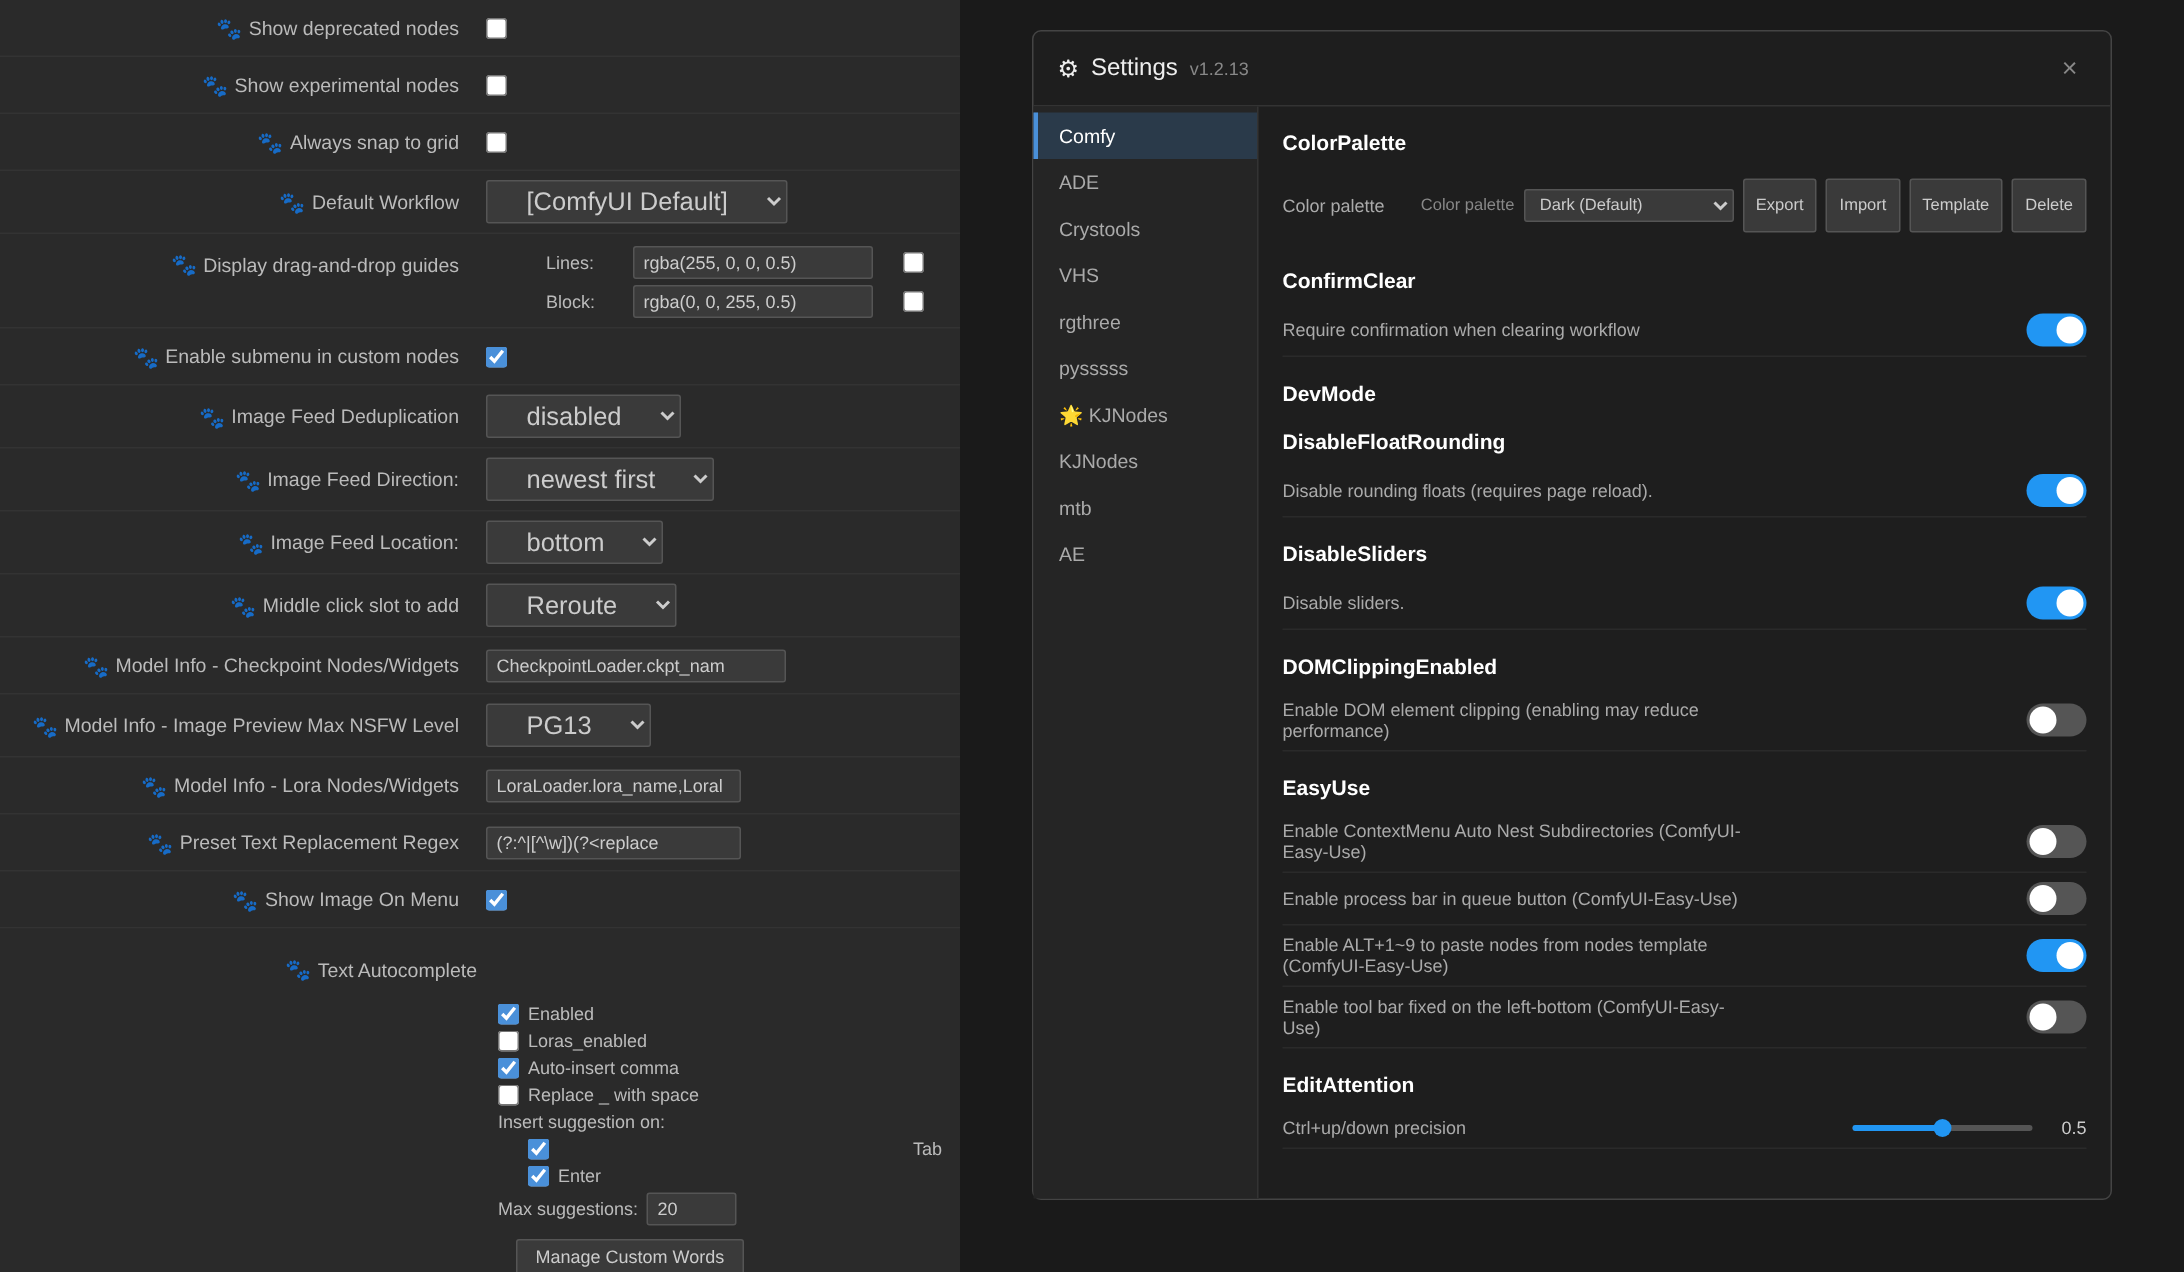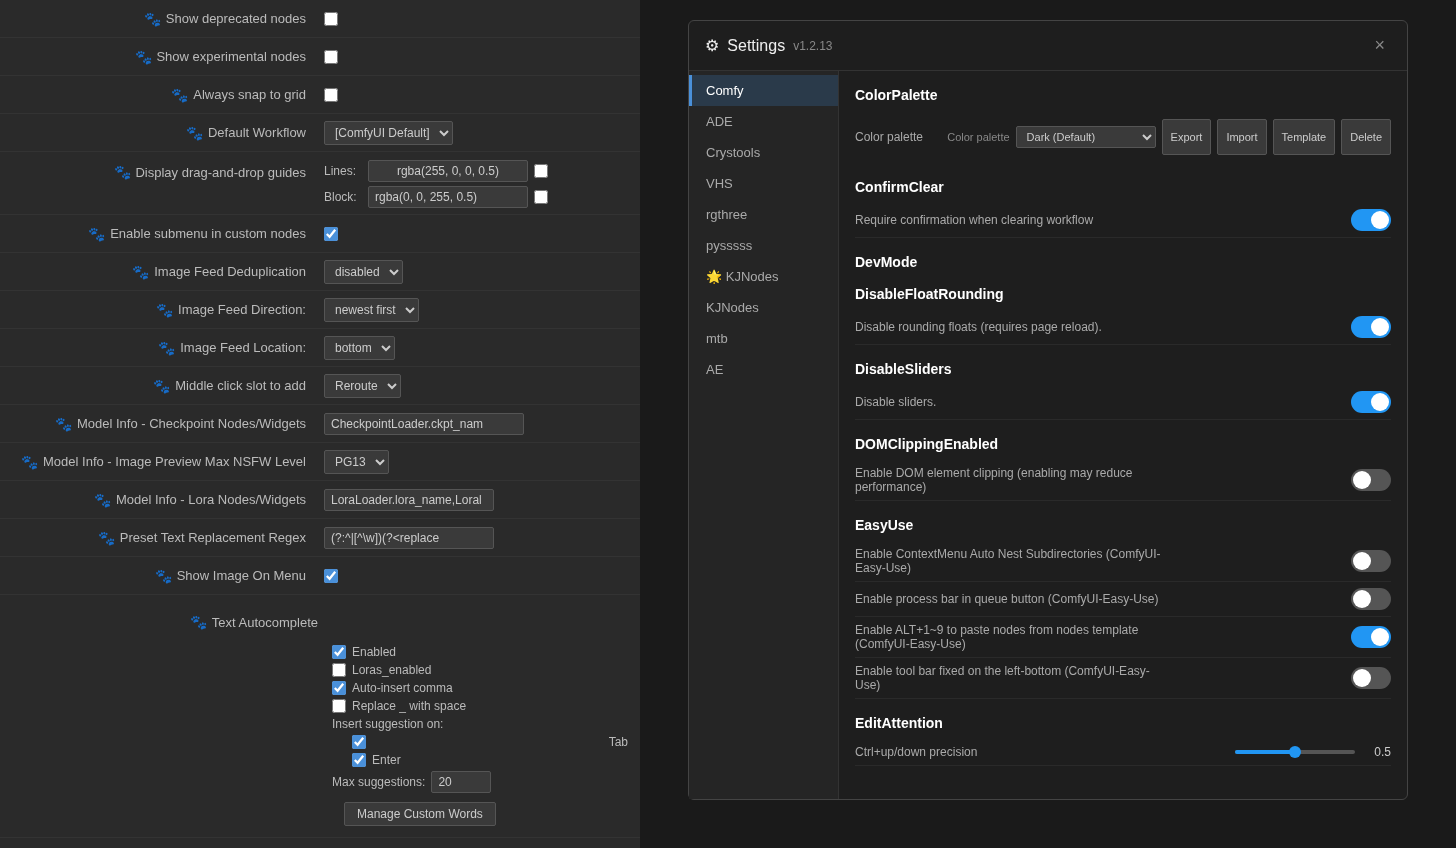--- a/index.html
+++ b/index.html
@@ -61,22 +61,22 @@
       width: 14px;
       height: 14px;
       accent-color: #4a90d9;
       cursor: pointer;
     }
 
     select {
       background: #3a3a3a;
       color: #ccc;
       border: 1px solid #555;
-      padding: 3px 6px;
-      font-size: 12px;
+      padding: 3px 22px;
+      font-size: 17px;
       border-radius: 2px;
     }
 
     input[type="text"] {
       background: #3a3a3a;
       color: #ccc;
       border: 1px solid #555;
       padding: 3px 6px;
       font-size: 12px;
       border-radius: 2px;
@@ -84,21 +84,22 @@
 
     .lines-block-row {
       display: flex;
       flex-direction: column;
       gap: 4px;
     }
 
     .line-row {
       display: flex;
       align-items: center;
-      gap: 6px;
+      gap: 20px;
+      margin-left: 40px;
     }
 
     .line-label {
       color: #bbb;
       font-size: 12px;
       width: 38px;
     }
 
     .sub-settings {
       padding: 8px 12px;
@@ -408,21 +409,21 @@
 
   <div class="settings-row" style="align-items:flex-start; padding-top:8px;">
     <div class="label-cell" style="padding-top:4px;">
       <span class="icon-badge">🐾</span>
       <span>Display drag-and-drop guides</span>
     </div>
     <div class="control-cell">
       <div class="lines-block-row">
         <div class="line-row">
           <span class="line-label">Lines:</span>
-          <input type="text" style="width: 160px; text-align: center;" value="rgba(255, 0, 0, 0.5)">
+          <input type="text" style="width: 160px;" value="rgba(255, 0, 0, 0.5)">
           <input type="checkbox" style="">
         </div>
         <div class="line-row">
           <span class="line-label">Block:</span>
           <input type="text" style="width: 160px;" value="rgba(0, 0, 255, 0.5)">
           <input type="checkbox" style="">
         </div>
       </div>
     </div>
   </div>

